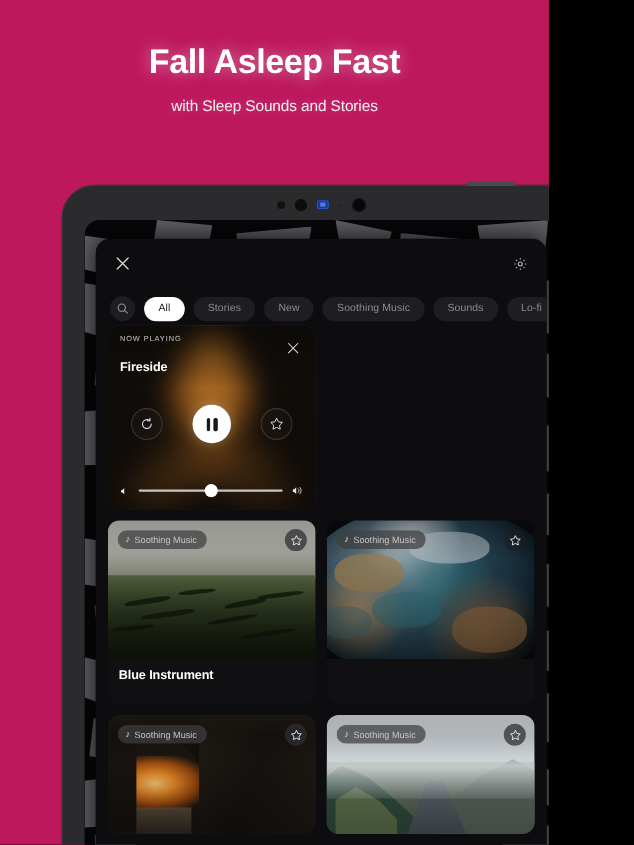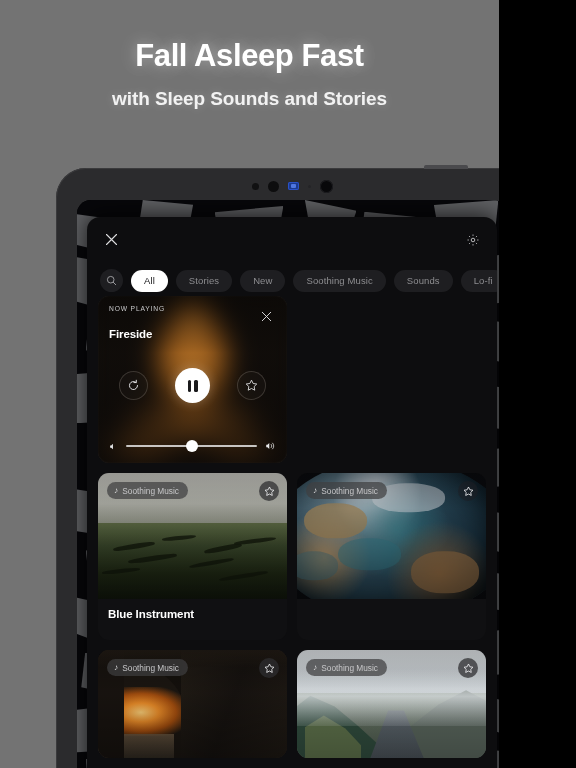--- a/index.html
+++ b/index.html
@@ -9,43 +9,43 @@
     height: 768px;
     background: #000000;
     overflow: hidden;
     font-family: "Liberation Sans", sans-serif;
   }
 
   #stage {
     position: relative;
     width: 499px;
     height: 768px;
-    background: #737373;
+    background: #be185d;
     overflow: hidden;
   }
 
   
   .promo {
     position: absolute;
     top: 0; left: 0; right: 0;
     text-align: center;
     padding-top: 38px;
   }
   .promo-title {
     font-size: 31px;
     font-weight: bold;
     color: #ffffff;
     letter-spacing: -0.4px;
     text-shadow: 0 0 14px rgba(255,255,255,0.40), 0 0 30px rgba(255,255,255,0.18);
     line-height: 1.18;
   }
   .promo-sub {
     margin-top: 13px;
-    font-size: 19px;
-    font-weight: 700;
+    font-size: 14px;
+    font-weight: 400;
     color: #f2f2f2;
     letter-spacing: -0.1px;
     text-shadow: 0 0 8px rgba(255,255,255,0.22);
   }
 
   
   #device {
     position: absolute;
     left: 56px;
     top: 168px;

